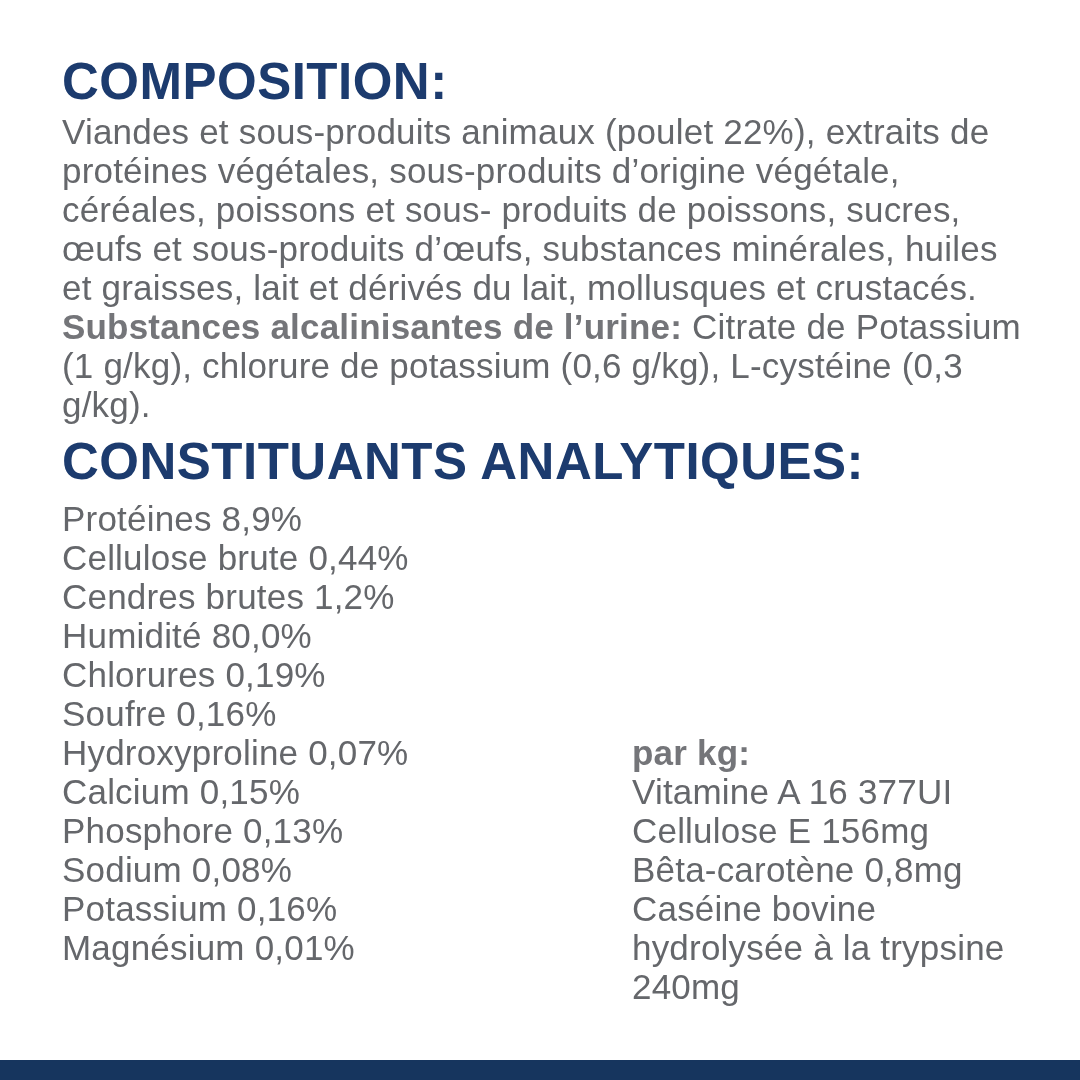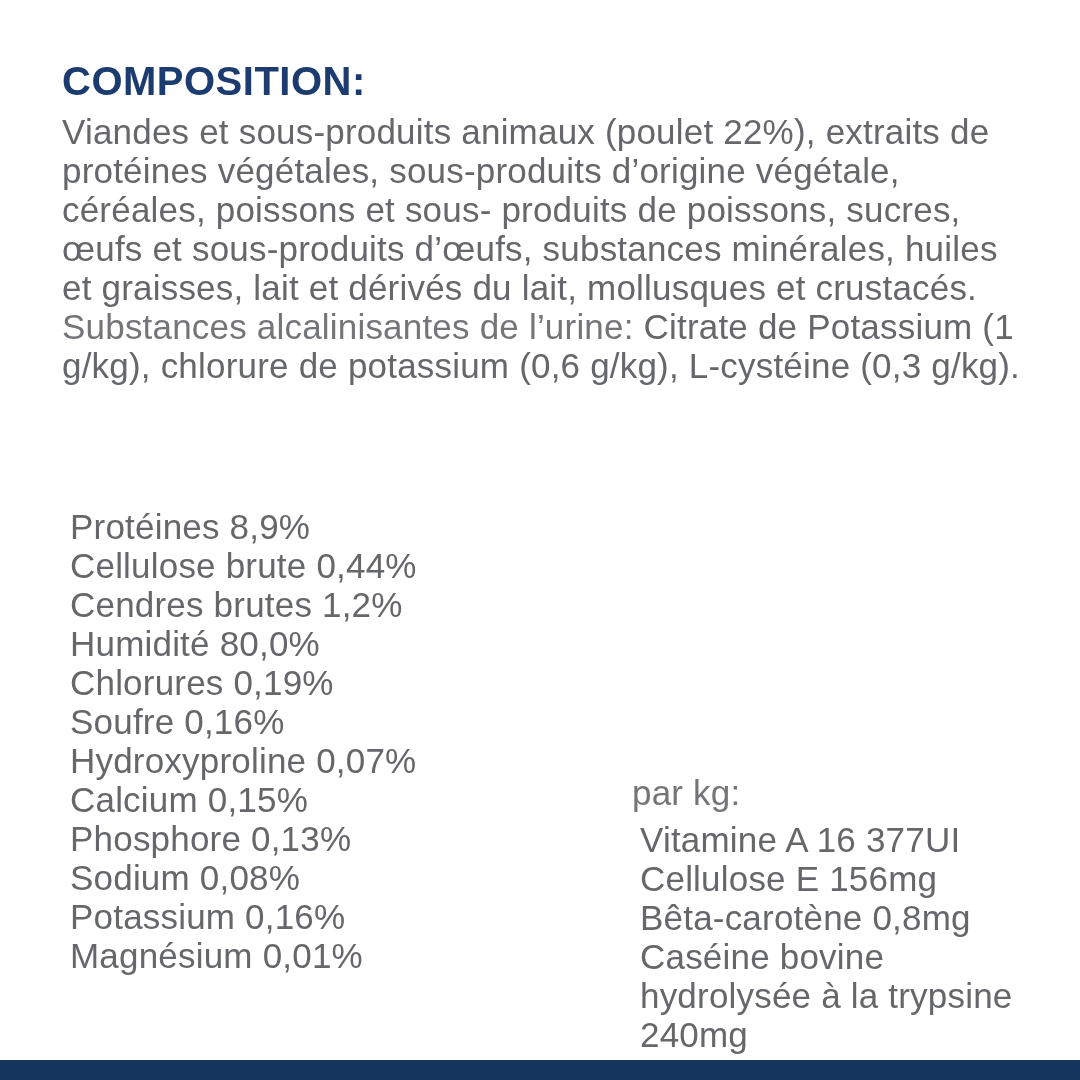--- a/index.html
+++ b/index.html
@@ -24,54 +24,53 @@
     left: 62px;
     top: 0;
     width: 958px;
     height: 1080px;
   }
   .heading {
     position: absolute;
     left: 0;
     margin: 0;
     color: var(--navy);
-    font-size: 40px;
+    font-size: 51px;
     line-height: 47px;
     font-weight: 700;
     letter-spacing: 0.5px;
     white-space: nowrap;
   }
   #composition-heading { top: 58px; }
   #analytical-heading  { top: 438px; }
   .para {
     position: absolute;
     left: 0;
     top: 112px;
     width: 960px;
     margin: 0;
     color: var(--gray);
     font-size: 35px;
     line-height: 39px;
     letter-spacing: 0.2px;
   }
   .bold-gray {
     color: var(--gray-bold);
-    font-weight: 400;
-    margin-top: 40px;
+    font-weight: 700;
   }
   .columns {
     position: absolute;
     left: 0;
     top: 499px;
     width: 960px;
     height: 552px;
   }
   ul.plain {
     list-style: none;
-    margin: 8px;
+    margin: 0;
     padding: 0;
   }
   .constituents {
     position: absolute;
     left: 0;
     top: 0;
     width: 565px;
     color: var(--gray);
     font-size: 35px;
     line-height: 39px;
@@ -102,20 +101,21 @@
 </style>
 </head>
 <body>
 
 <div class="panel">
 
   <h1 class="heading" id="composition-heading">COMPOSITION:</h1>
 
   <p class="para"><span>Viandes et sous-produits animaux (poulet 22%), extraits de protéines végétales, sous-produits d’origine végétale, céréales, poissons et sous- produits de poissons, sucres, œufs et sous-produits d’œufs, substances minérales, huiles et graisses, lait et dérivés du lait, mollusques et crustacés. </span><span class="bold-gray">Substances alcalinisantes de l’urine:</span><span> Citrate de Potassium (1 g/kg), chlorure de potassium (0,6 g/kg), L-cystéine (0,3 g/kg).</span></p>
 
+  <h1 class="heading" id="analytical-heading">CONSTITUANTS ANALYTIQUES:</h1>
 
   <div class="columns">
 
     <ul class="plain constituents">
         <li>Protéines 8,9%</li>
         <li>Cellulose brute 0,44%</li>
         <li>Cendres brutes 1,2%</li>
         <li>Humidité 80,0%</li>
         <li>Chlorures 0,19%</li>
         <li>Soufre 0,16%</li>

